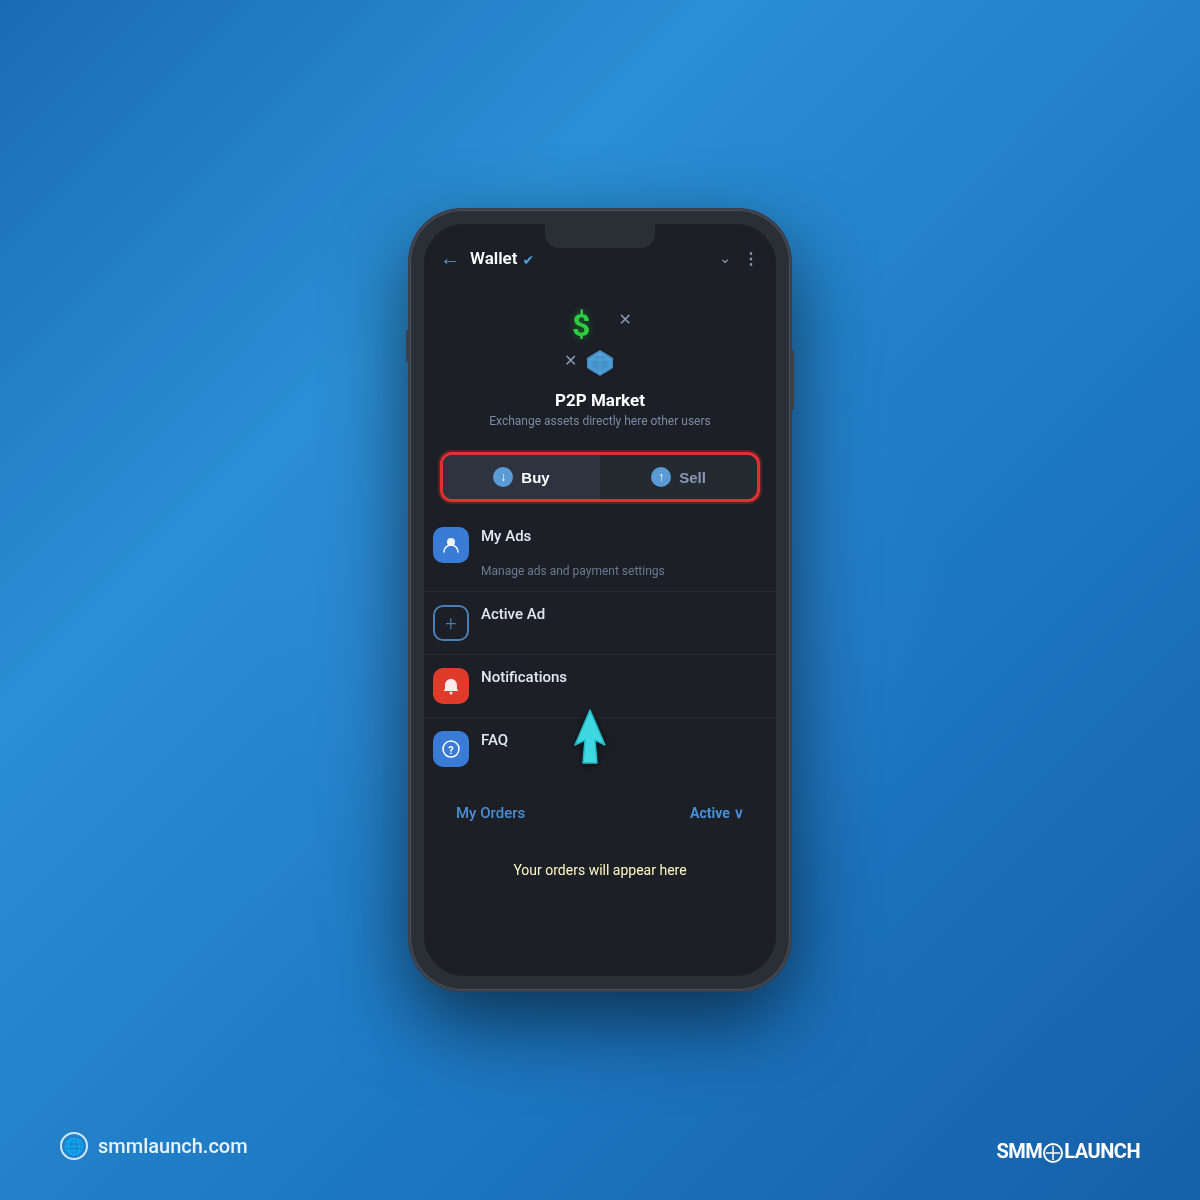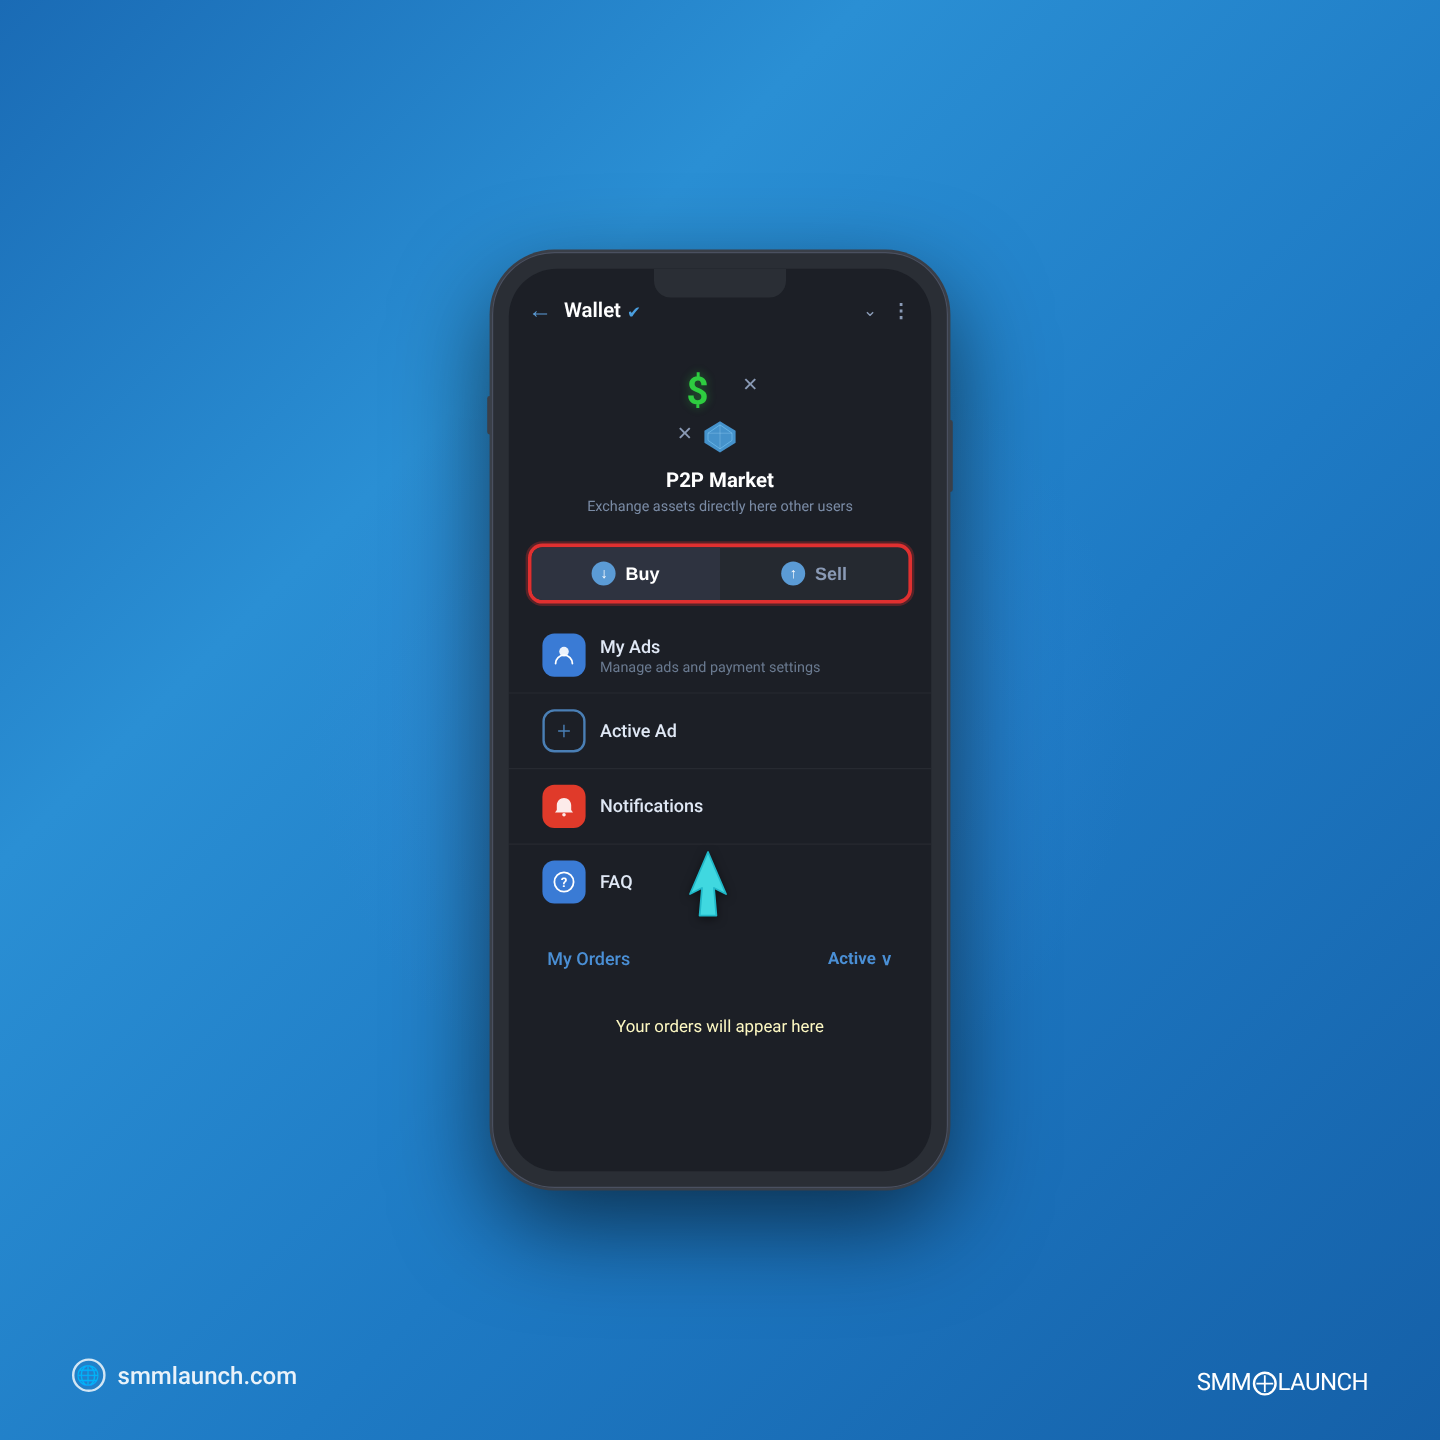--- a/index.html
+++ b/index.html
@@ -296,22 +296,22 @@
       color: white;
     }
 
     
     .menu-section {
       margin: 12px 0;
     }
 
     .menu-item {
       display: flex;
-      align-items: center;
-      padding: 13px 28px;
+      align-items: flex-start;
+      padding: 13px 9px;
       gap: 12px;
       cursor: pointer;
       border-bottom: 1px solid rgba(255,255,255,0.05);
     }
 
     .menu-item:last-child {
       border-bottom: none;
     }
 
     .menu-icon {
@@ -351,21 +351,21 @@
 
     .menu-label {
       color: #e0e8f5;
       font-size: 15px;
       font-weight: 500;
     }
 
     .menu-desc {
       color: #6a7a90;
       font-size: 12px;
-      margin-top: 1px;
+      margin-top: 19px;
     }
 
     
     .orders-section {
       margin: 4px 16px;
     }
 
     .orders-header {
       display: flex;
       align-items: center;
@@ -442,21 +442,21 @@
     .branding-right {
       position: absolute;
       bottom: 36px;
       right: 60px;
       display: flex;
       align-items: center;
     }
 
     .brand-logo {
       font-size: 20px;
-      font-weight: 400;
+      font-weight: 700;
       color: white;
       letter-spacing: -0.5px;
       margin-top: 27px;
     }
   </style>
 </head>
 <body>
 
 <div class="phone-wrapper">
   <div class="phone-shell">

